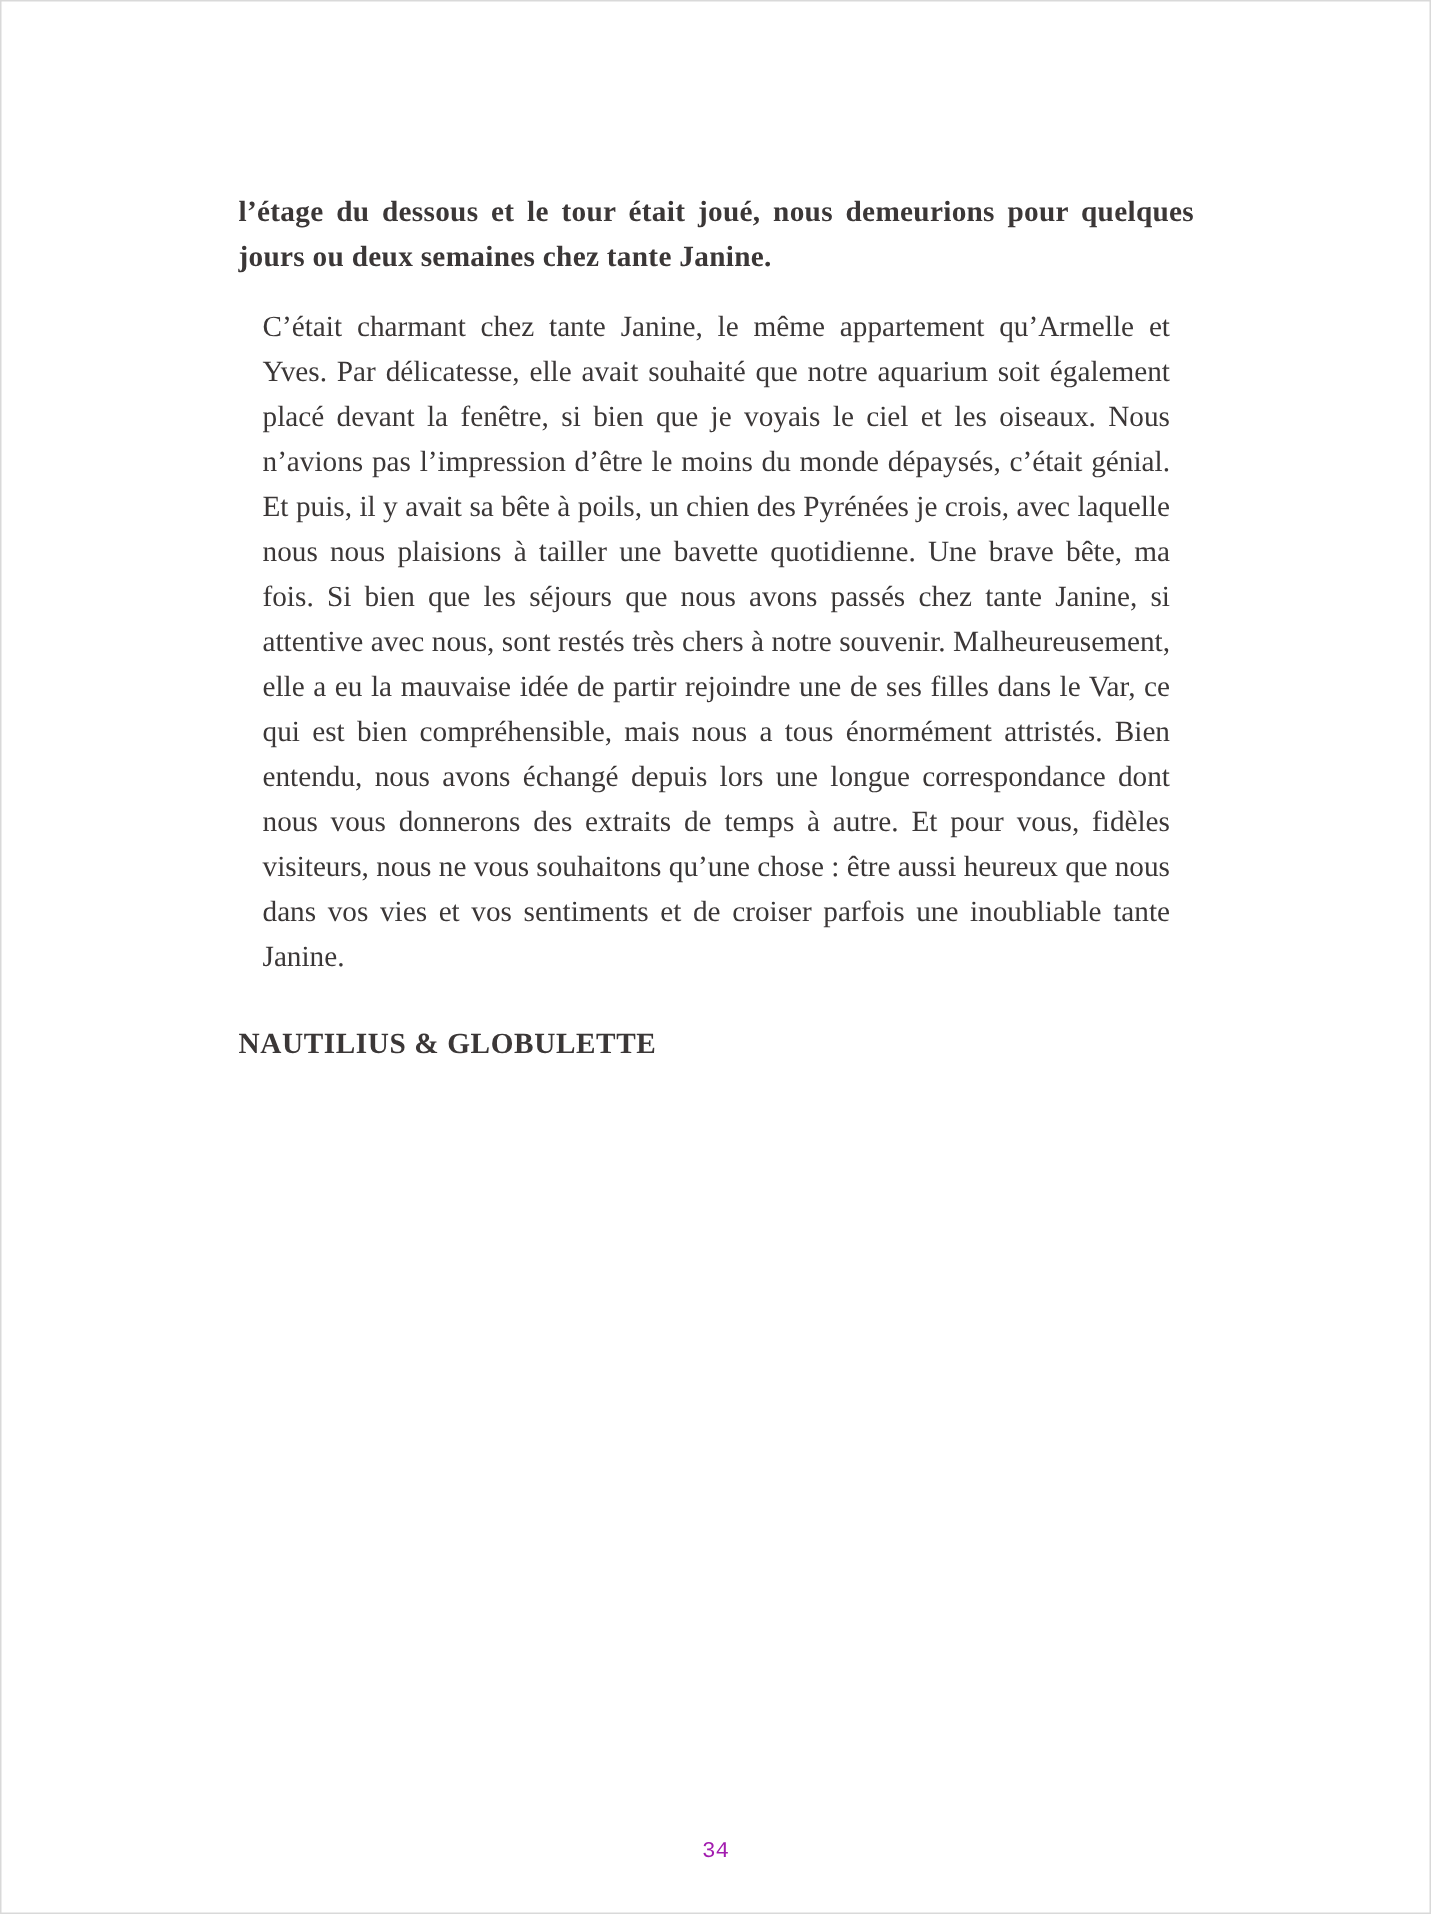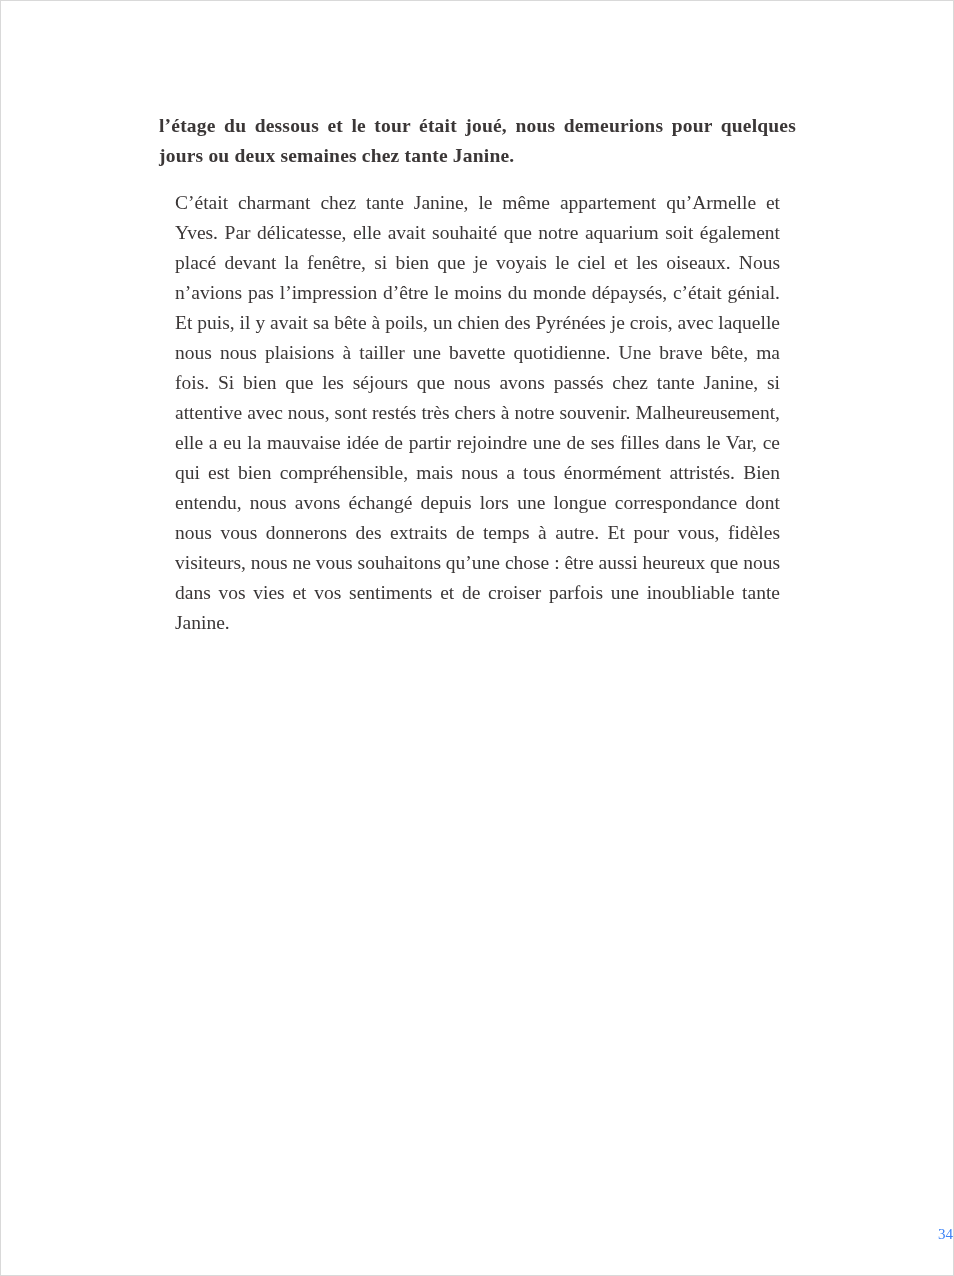--- a/index.html
+++ b/index.html
@@ -13,21 +13,21 @@
     height: 1276px;
     box-sizing: border-box;
     background: #ffffff;
     border: 1px solid #d9d9d9;
     font-family: "Liberation Serif", "DejaVu Serif", serif;
     color: #3b3737;
     overflow: hidden;
   }
   .content {
     position: absolute;
-    top: 110px;
+    top: 126px;
     left: 158px;
     width: 637px;
   }
   .lead {
     margin: 0 0 17px 0;
     font-size: 19.5px;
     line-height: 30px;
     font-weight: bold;
     text-align: justify;
     letter-spacing: 0.2px;
@@ -43,27 +43,29 @@
     font-size: 19.5px;
     line-height: 30px;
     font-weight: bold;
     letter-spacing: 0.4px;
   }
   .page-number {
     position: absolute;
     bottom: 32px;
     left: 0;
     width: 100%;
-    text-align: right;
+    text-align: center;
     font-size: 15px;
-    color: #3b82f6;
+    color: #a21caf;
+    font-family: Liberation Mono, monospace;
   }
 </style>
 </head>
 <body>
 
 <div class="page">
   <div class="content">
     <p class="lead">l’étage du dessous et le tour était joué, nous demeurions pour quelques jours ou deux semaines chez tante Janine.</p>
     <p class="body-text">C’était charmant chez tante Janine, le même appartement qu’Armelle et Yves. Par délicatesse, elle avait souhaité que notre aquarium soit également placé devant la fenêtre, si bien que je voyais le ciel et les oiseaux. Nous n’avions pas l’impression d’être le moins du monde dépaysés, c’était génial. Et puis, il y avait sa bête à poils, un chien des Pyrénées je crois, avec laquelle nous nous plaisions à tailler une bavette quotidienne. Une brave bête, ma fois. Si bien que les séjours que nous avons passés chez tante Janine, si attentive avec nous, sont restés très chers à notre souvenir. Malheureusement, elle a eu la mauvaise idée de partir rejoindre une de ses filles dans le Var, ce qui est bien compréhensible, mais nous a tous énormément attristés. Bien entendu, nous avons échangé depuis lors une longue correspondance dont nous vous donnerons des extraits de temps à autre. Et pour vous, fidèles visiteurs, nous ne vous souhaitons qu’une chose : être aussi heureux que nous dans vos vies et vos sentiments et de croiser parfois une inoubliable tante Janine.</p>
+    <p class="signature">NAUTILIUS &amp; GLOBULETTE</p>
   </div>
   <div class="page-number">34</div>
 </div>
 
 </body></html>

